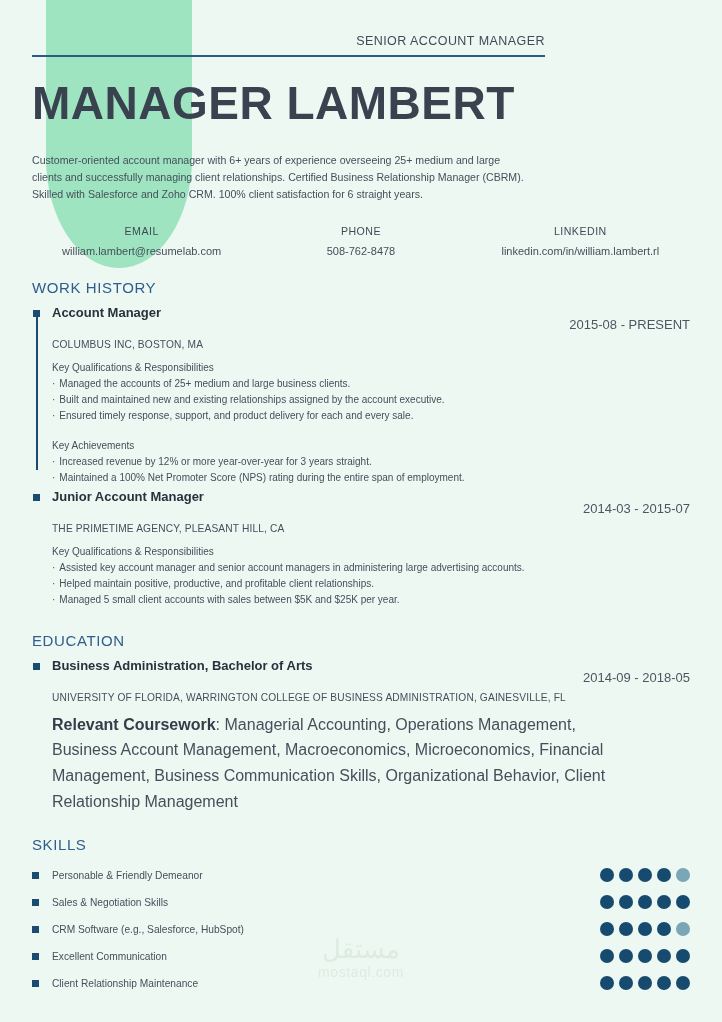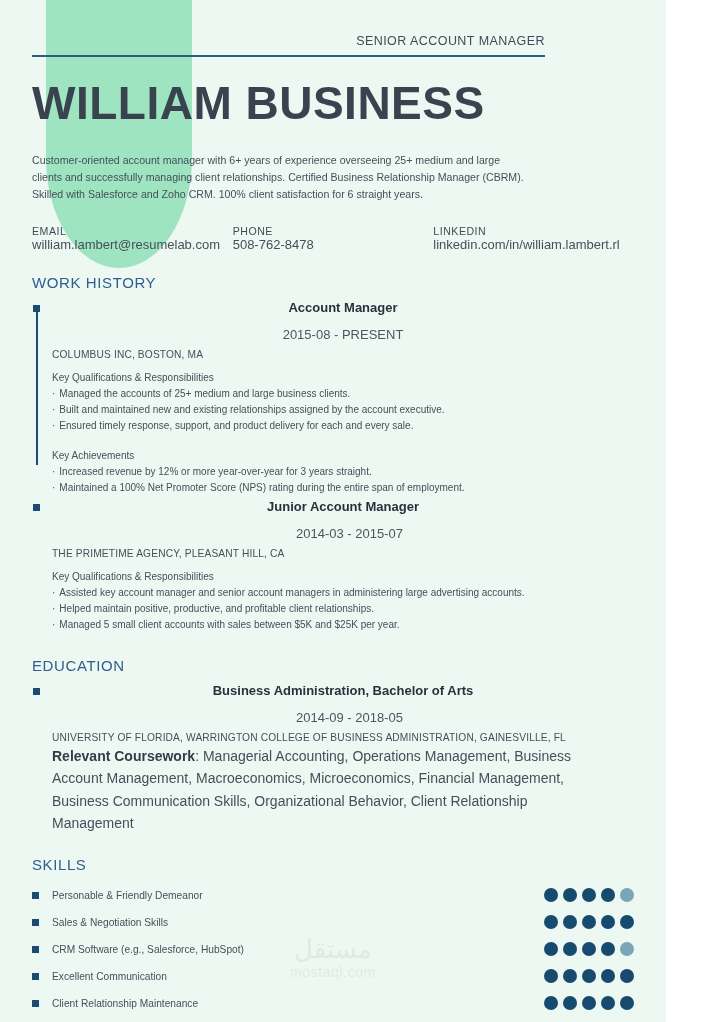--- a/index.html
+++ b/index.html
@@ -5,21 +5,21 @@
   html, body {
     margin: 0;
     padding: 0;
     background: #ffffff;
   }
   body {
     font-family: "Liberation Sans", sans-serif;
   }
   .page {
     position: relative;
-    width: 666px;
+    width: 722px;
     height: 1022px;
     background: #eef8f2;
     overflow: hidden;
     box-sizing: border-box;
   }
   
   .green-blob {
     position: absolute;
     left: 46px;
     top: -40px;
@@ -65,32 +65,33 @@
     font-size: 10.6px;
     line-height: 1.62;
     color: #444f5b;
     width: 500px;
   }
 
   
   .contact {
     display: flex;
     margin-top: 22px;
+    text-align: center;
   }
   .contact-col { width: 220px; }
   .contact-col.c2 { width: 220px; }
   .contact-label {
     font-size: 10.6px;
     letter-spacing: 0.5px;
     color: #3f4a56;
   }
   .contact-value {
-    font-size: 13px;
-    color: #444f5b;
-    margin-top: 0;
+    font-size: 11px;
+    color: #444f5b;
+    margin-top: 8px;
   }
 
   
   .section { margin-top: 22px; }
   .section-title {
     font-size: 15px;
     color: #2d5e8e;
     letter-spacing: 0.6px;
     margin-bottom: 9px;
   }
@@ -111,22 +112,21 @@
     position: absolute;
     left: 3.5px;
     top: 9px;
     width: 2px;
     background: #1b4b70;
   }
 
   .entry-head {
     display: flex;
     justify-content: space-between;
-    align-items: center;
-    flex-direction: column;
+    align-items: flex-start;
   }
   .entry-title {
     font-size: 13px;
     font-weight: bold;
     color: #28313c;
   }
   .entry-date {
     font-size: 13px;
     color: #4b5662;
     white-space: nowrap;
@@ -153,24 +153,24 @@
   .bullets li {
     font-size: 10px;
     line-height: 1.58;
     color: #444f5b;
   }
   .bullets li::before {
     content: "\00B7";
     margin-right: 4px;
   }
   .coursework {
-    font-size: 14px;
+    font-size: 16px;
     line-height: 1.6;
     color: #444f5b;
-    margin-top: 2px;
+    margin-top: 9px;
     width: 560px;
   }
   .coursework b { color: #333d49; }
 
   
   .skill-row {
     display: flex;
     align-items: center;
     height: 26px;
     margin-top: 1px;
@@ -244,21 +244,21 @@
 <body>
 
 <div class="page">
 
   <div class="green-blob"></div>
 
   <div class="content">
 
     <div class="header-role">SENIOR ACCOUNT MANAGER</div>
     <div class="header-rule"></div>
-    <div class="name">WILLIAM BUSINESS</div>
+    <div class="name">MANAGER LAMBERT</div>
     <div class="summary">Customer-oriented account manager with 6+ years of experience overseeing 25+ medium and large clients and successfully managing client relationships. Certified Business Relationship Manager (CBRM). Skilled with Salesforce and Zoho CRM. 100% client satisfaction for 6 straight years.</div>
 
     <div class="contact">
       <div class="contact-col">
         <div class="contact-label">EMAIL</div>
         <div class="contact-value">william.lambert@resumelab.com</div>
       </div>
       <div class="contact-col c2">
         <div class="contact-label">PHONE</div>
         <div class="contact-value">508-762-8478</div>

